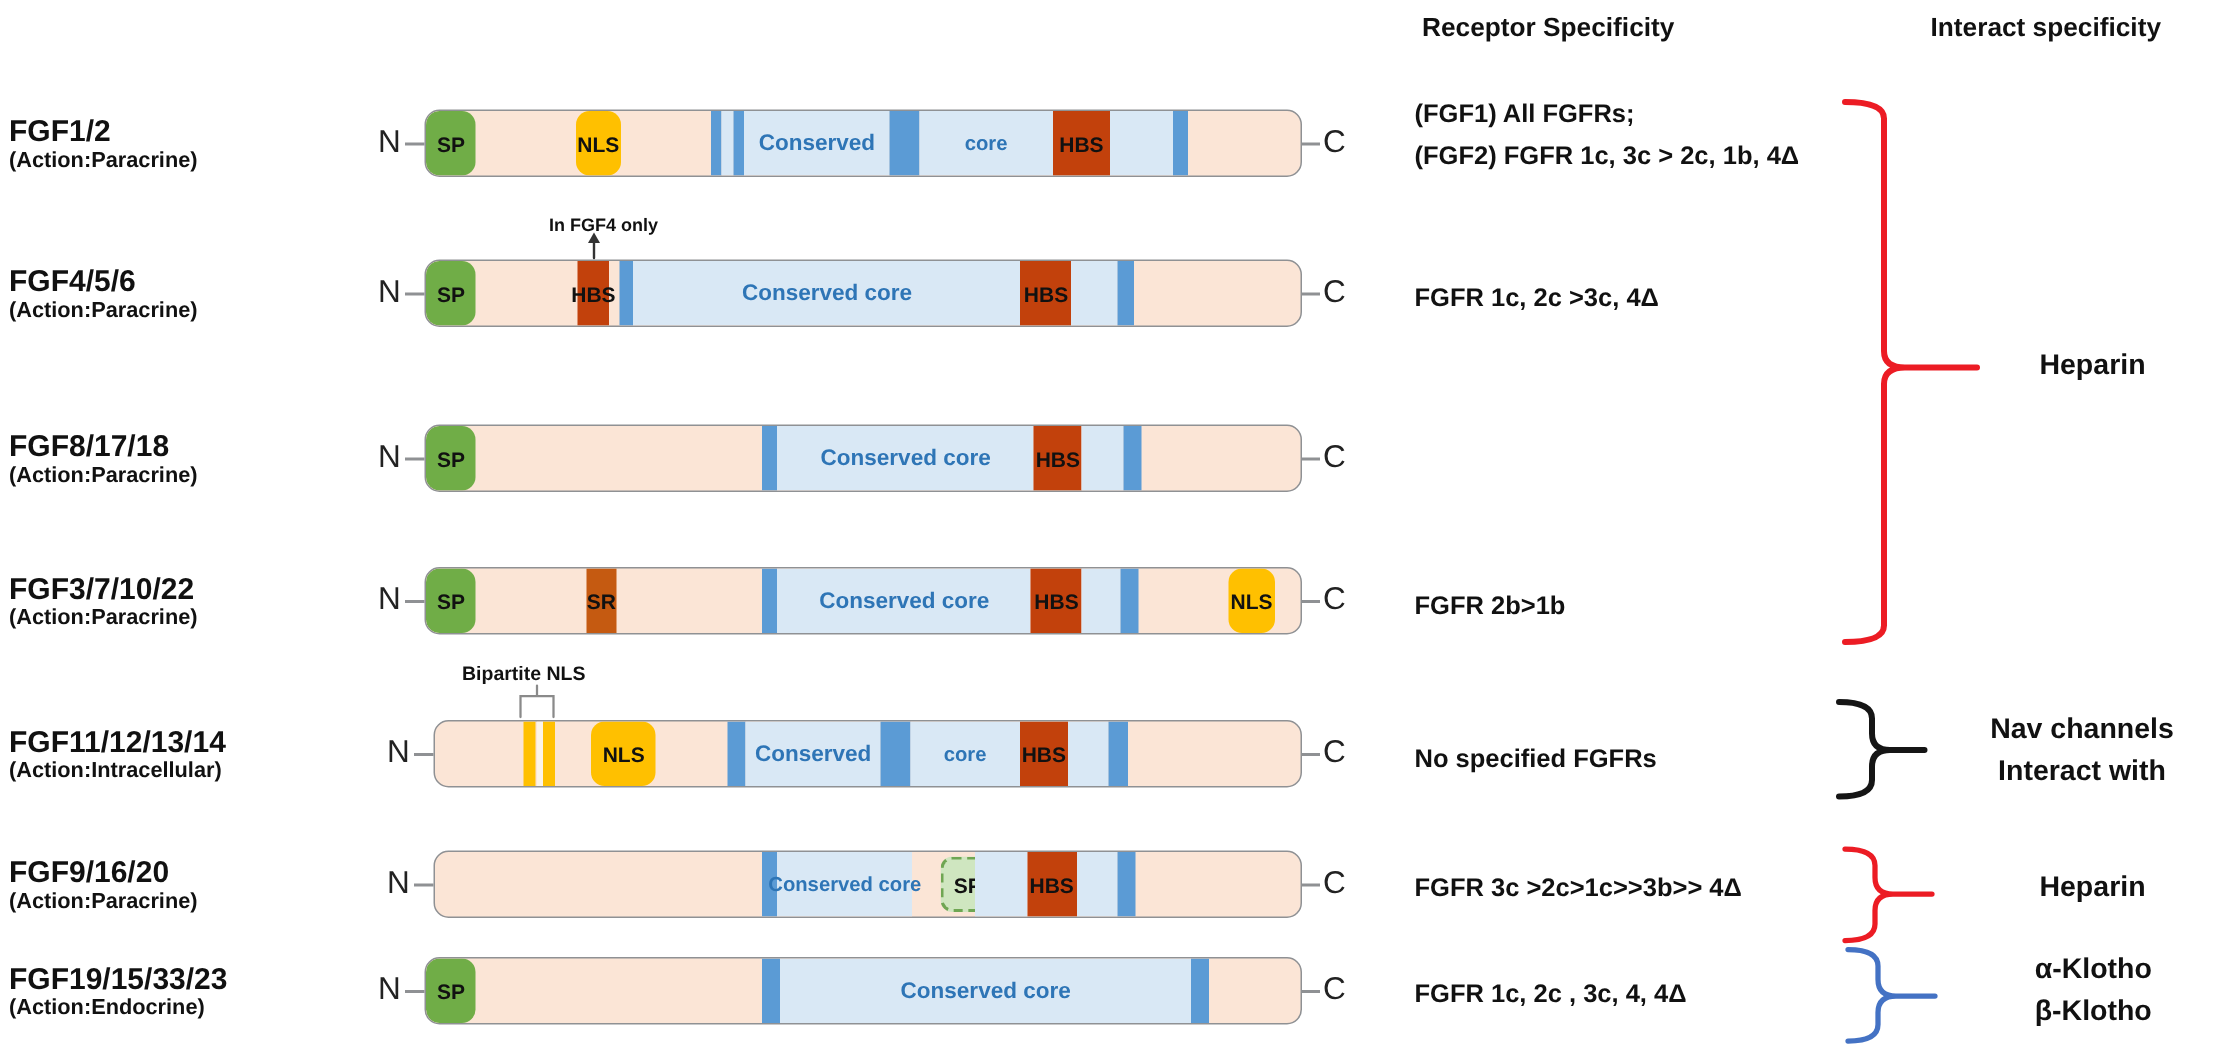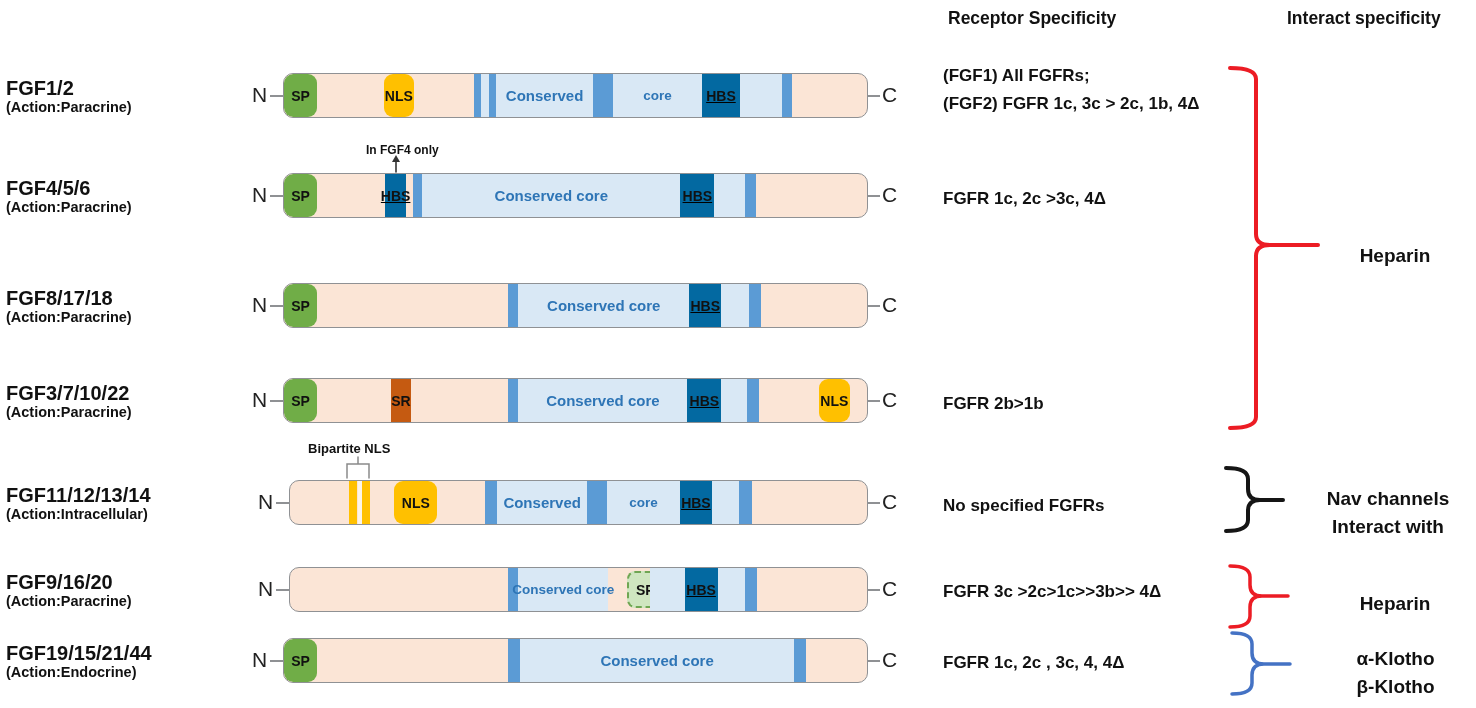--- a/index.html
+++ b/index.html
@@ -16,34 +16,34 @@
   .term{position:absolute;font-size:21px;font-weight:500;color:#222;line-height:26px;}
   .conn{position:absolute;height:2px;background:#8f9194;}
 
   .bar{position:absolute;border:1.5px solid #8f9194;border-radius:10px;
        box-sizing:border-box;overflow:hidden;}
 
   .seg{position:absolute;top:0;bottom:0;display:flex;align-items:center;justify-content:center;}
   .seg-sp{background:#70ad47;border-radius:9px;}
   .seg-nls{background:#ffc000;border-radius:9px;}
   .seg-sr{background:#c55a11;}
-  .seg-hbs{background:#0369a1;text-decoration:underline;}
+  .seg-hbs{background:#c2410c;}
   .seg-stripe{background:#5b9bd5;}
   .seg-light{background:#d9e8f5;}
   .seg-peach{background:transparent;}
   .seg-ystripe{background:#ffc000;}
   .seg-gap{background:#fcf4e8;}
   .seg-spstar{background:#cfe6c0;border:2px dashed #6fa653;border-radius:8px;top:3px;bottom:3px;box-sizing:border-box;margin-left:19px;}
 
   .seg-label{font-weight:700;font-size:14px;color:#111;white-space:nowrap;}
   .seg-label.blue{color:#2e75b6;font-size:15px;}
   .seg-label.small{font-size:13.5px;}
 
   .receptor{position:absolute;font-size:17px;font-weight:700;color:#111;line-height:28px;white-space:nowrap;}
-  .cofactor{position:absolute;font-size:19px;font-weight:700;color:#111;text-align:center;line-height:28px;white-space:nowrap;margin-top:12px;}
+  .cofactor{position:absolute;font-size:19px;font-weight:700;color:#111;text-align:center;line-height:28px;white-space:nowrap;}
 
   .ann-label{position:absolute;font-weight:700;color:#111;white-space:nowrap;}
   #overlay{position:absolute;left:0;top:0;pointer-events:none;}
 </style>
 </head>
 <body>
 
 <div id="stage">
   <div class="col-header" id="hdr-receptor">Receptor Specificity</div>
   <div class="col-header" id="hdr-cofactor">Interact specificity</div>
@@ -235,21 +235,21 @@
       <div class="seg seg-light" style="left: 74.1%; width: 4.7%;"></div>
       <div class="seg seg-stripe" style="left: 78.8%; width: 2.1%;"></div>
       <div class="seg seg-peach" style="left: 80.9%; width: 19.1%;"></div>
     </div>
     <div class="conn" style="left: 868px; top: 588.5px; width: 12px;"></div>
     <div class="term" style="left: 882px; top: 575.5px;">C</div>
     <div class="receptor" style="left: 943px; top: 578px;">
       <div>FGFR 3c &gt;2c&gt;1c&gt;&gt;3b&gt;&gt; 4Δ</div>
     </div>
     <div class="row-label" style="left: 6px; top: 641.5px; width: 202px;">
-      <div class="row-title">FGF19/15/21/44</div>
+      <div class="row-title">FGF19/15/33/23</div>
       <div class="row-action">(Action:Endocrine)</div>
     </div>
     <div class="term" style="left: 252px; top: 646.5px;">N</div>
     <div class="conn" style="left: 270px; top: 659.5px; width: 13px;"></div>
     <div class="bar" style="left: 283px; top: 638px; width: 585px; height: 45px; background: rgb(251, 229, 214);">
       <div class="seg seg-sp" style="left: 0%; width: 5.7%;">
         <span class="seg-label">SP</span>
       </div>
       <div class="seg seg-peach" style="left: 5.7%; width: 32.8%;"></div>
       <div class="seg seg-stripe" style="left: 38.5%; width: 2%;"></div>

